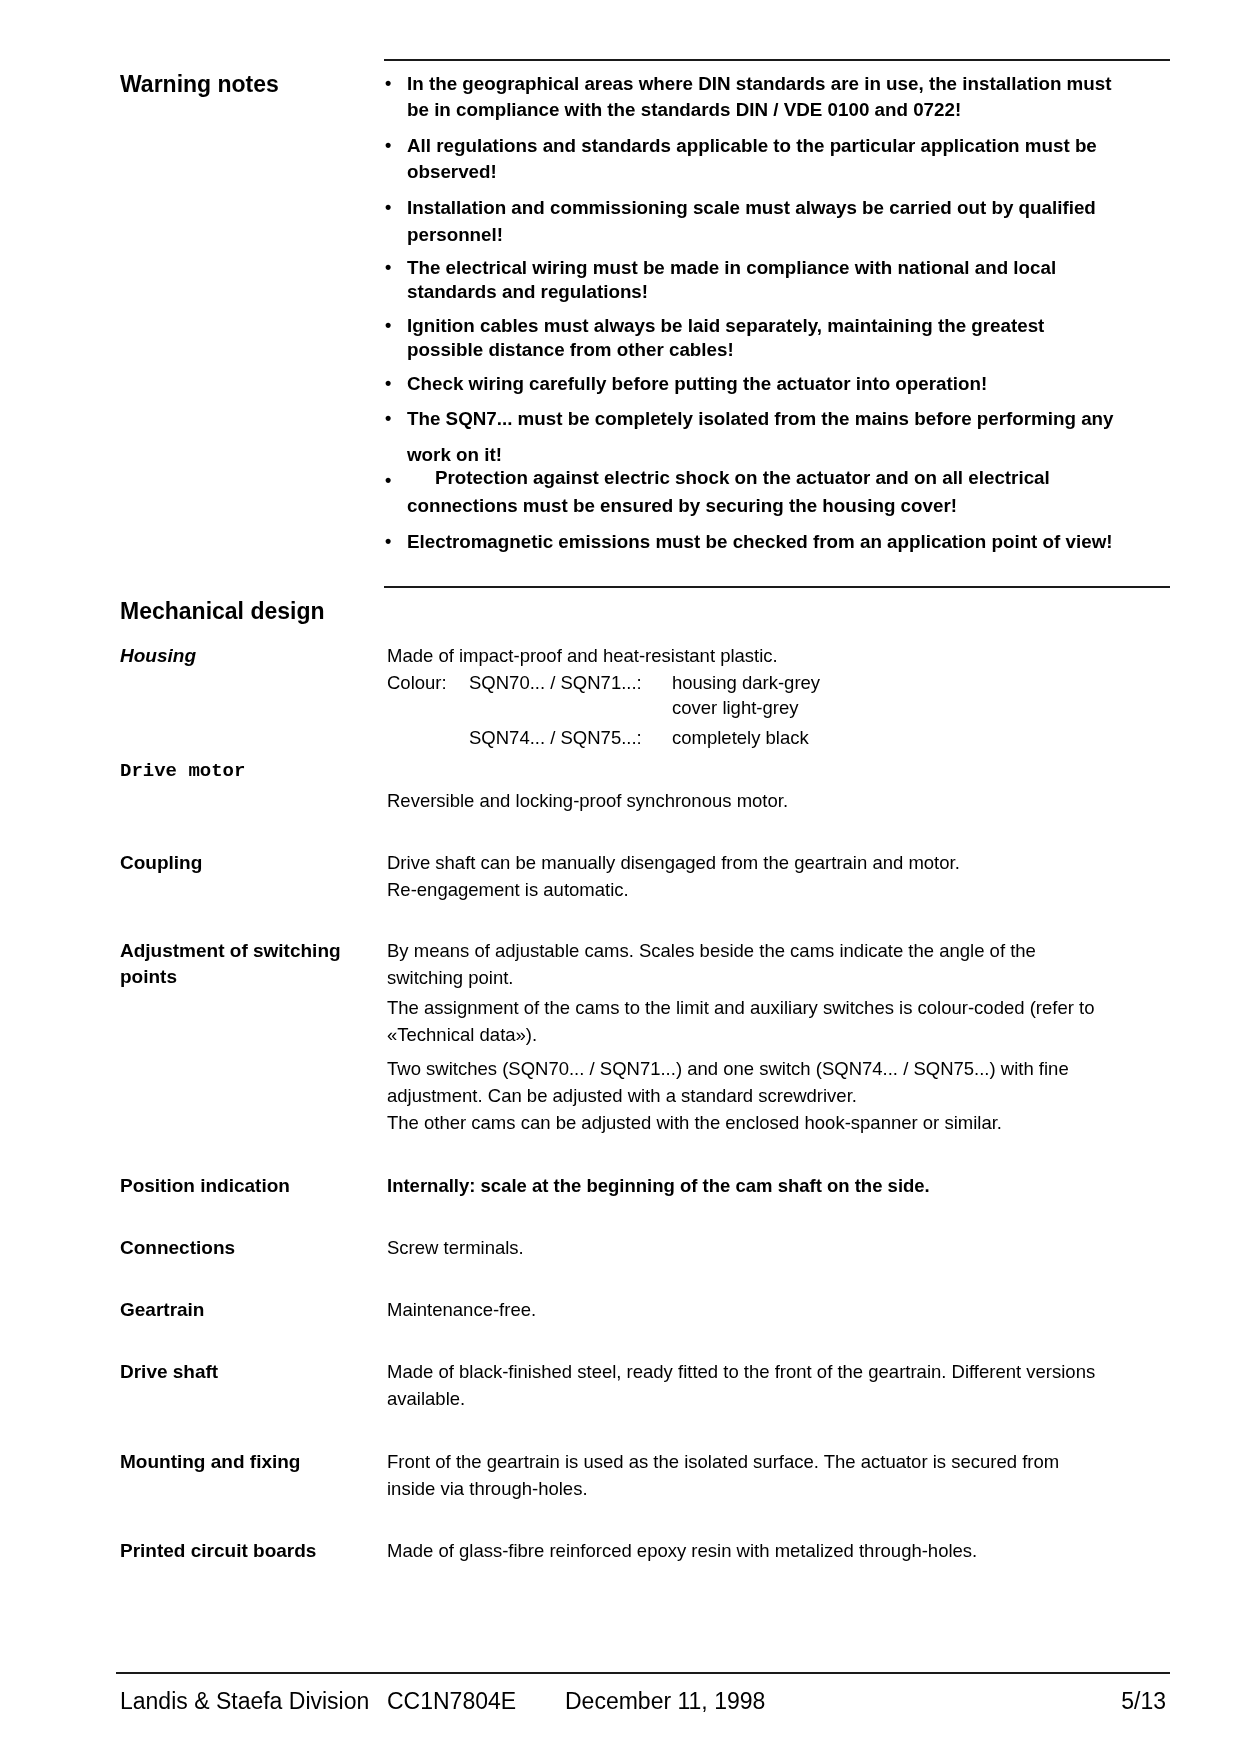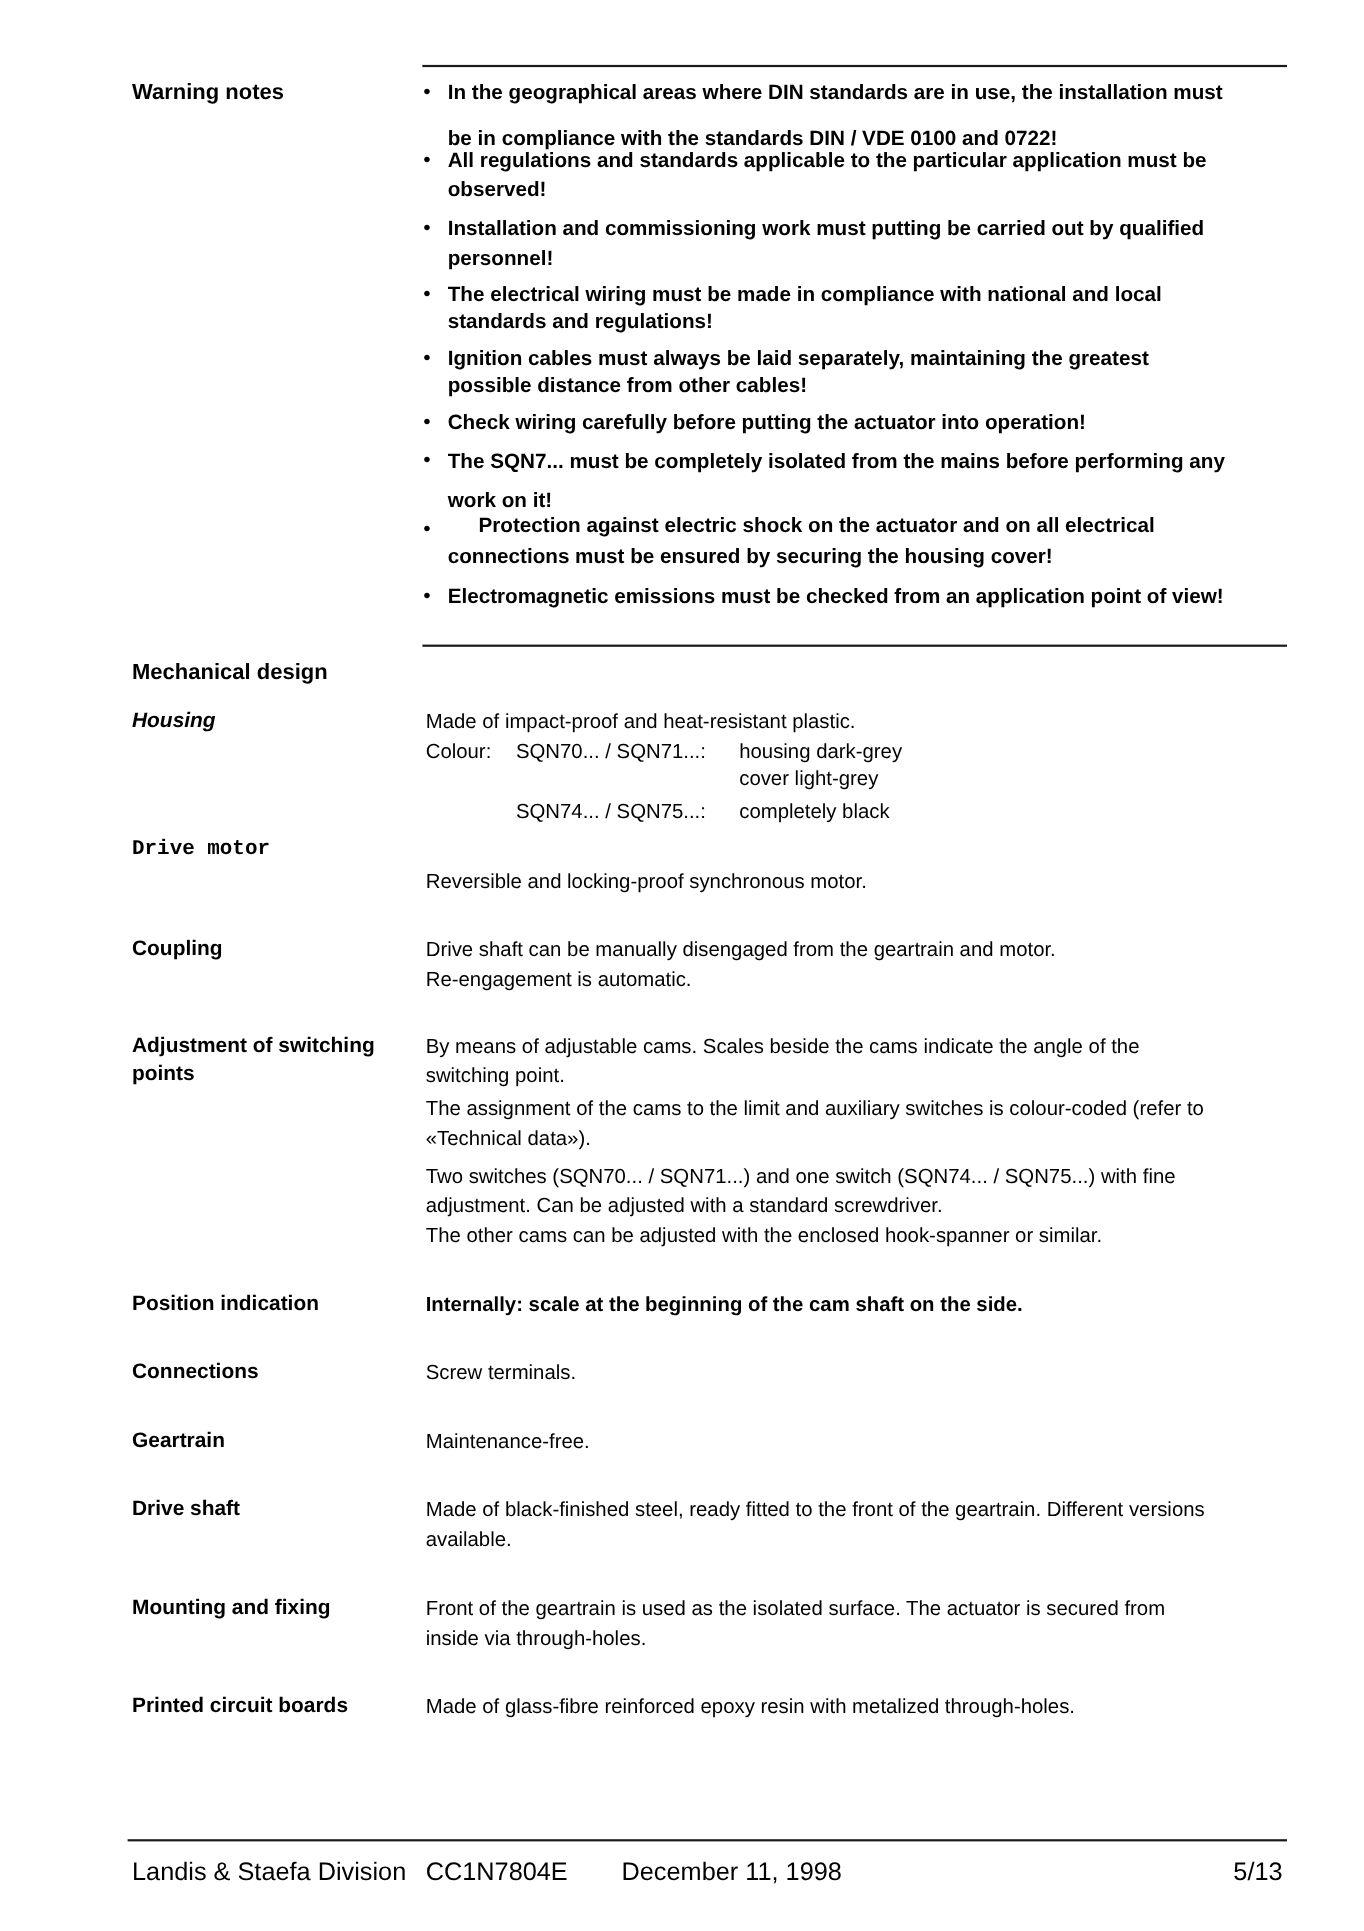--- a/index.html
+++ b/index.html
@@ -1,44 +1,44 @@
 <!DOCTYPE html>
 <html><head>
 <meta charset="utf-8">
 <style>
   html, body { margin: 0; padding: 0; background: #ffffff; }
   body { width: 1240px; height: 1755px; position: relative; overflow: hidden;
          font-family: "Liberation Sans", sans-serif; color: #000; }
   .abs { position: absolute; white-space: nowrap; }
   .rule { position: absolute; height: 2px; background: #1a1a1a; }
-  .h1 { font-weight: bold; font-size: 20px; line-height: 22px; }
+  .h1 { font-weight: bold; font-size: 23px; line-height: 22px; }
   .h2 { font-weight: bold; font-size: 19px; line-height: 19px; }
   .body { font-size: 18.5px; line-height: 19px; }
   .warn { font-weight: bold; font-size: 18.8px; line-height: 19px; }
   .bullet { font-weight: bold; font-size: 18px; line-height: 19px; }
   .foot { font-size: 23px; line-height: 19px; }
 </style>
 </head>
 <body>
 
 <div class="rule" style="left:384px; top:59px; width:786px;"></div>
 <div class="abs h1" style="left:120px; top:73px;">Warning notes</div>
 
 <div>
 
   <div class="abs bullet" style="left:385px; top:74px;">•</div>
   <div class="abs warn" style="left:407px; top:74px;">In the geographical areas where DIN standards are in use, the installation must</div>
-  <div class="abs warn" style="left:407px; top:100px;margin-top:16px;">be in compliance with the standards DIN / VDE 0100 and 0722!</div>
+  <div class="abs warn" style="left:407px; top:100px;">be in compliance with the standards DIN / VDE 0100 and 0722!</div>
 
   <div class="abs bullet" style="left:385px; top:136px;">•</div>
   <div class="abs warn" style="left:407px; top:136px;">All regulations and standards applicable to the particular application must be</div>
   <div class="abs warn" style="left:407px; top:162px;">observed!</div>
 
   <div class="abs bullet" style="left:385px; top:198px;">•</div>
-  <div class="abs warn" style="left:407px; top:198px;">Installation and commissioning work must putting be carried out by qualified</div>
+  <div class="abs warn" style="left:407px; top:198px;">Installation and commissioning scale must always be carried out by qualified</div>
   <div class="abs warn" style="left:407px; top:225px;">personnel!</div>
 
   <div class="abs bullet" style="left:385px; top:258px;">•</div>
   <div class="abs warn" style="left:407px; top:258px;">The electrical wiring must be made in compliance with national and local</div>
   <div class="abs warn" style="left:407px; top:282px;">standards and regulations!</div>
 
   <div class="abs bullet" style="left:385px; top:316px;">•</div>
   <div class="abs warn" style="left:407px; top:316px;">Ignition cables must always be laid separately, maintaining the greatest</div>
   <div class="abs warn" style="left:407px; top:340px;">possible distance from other cables!</div>
 

